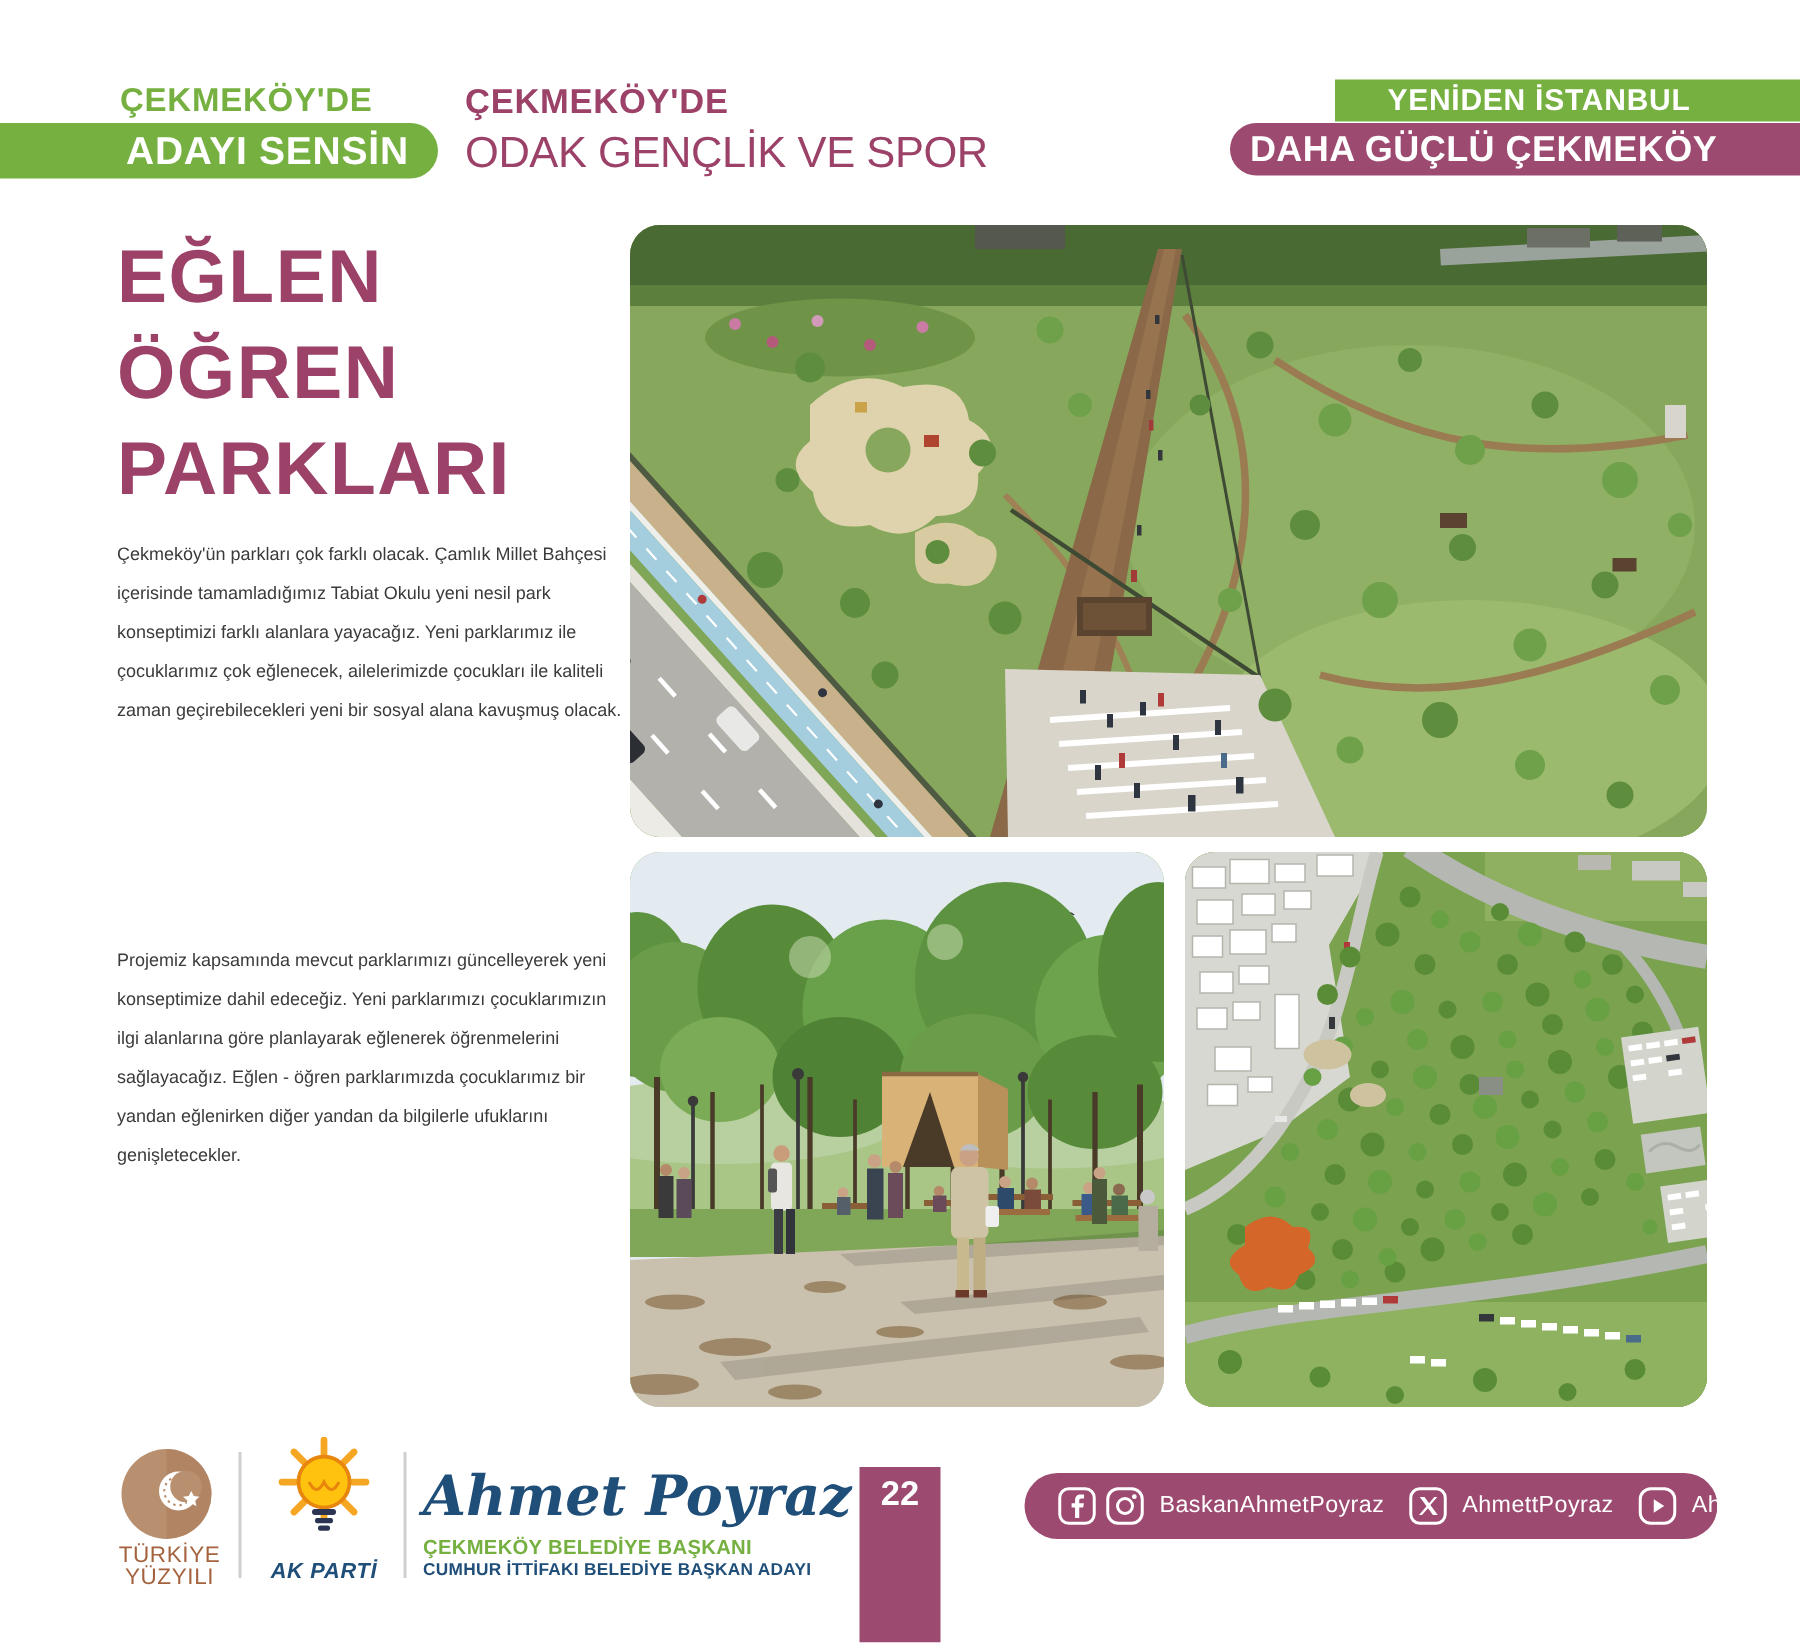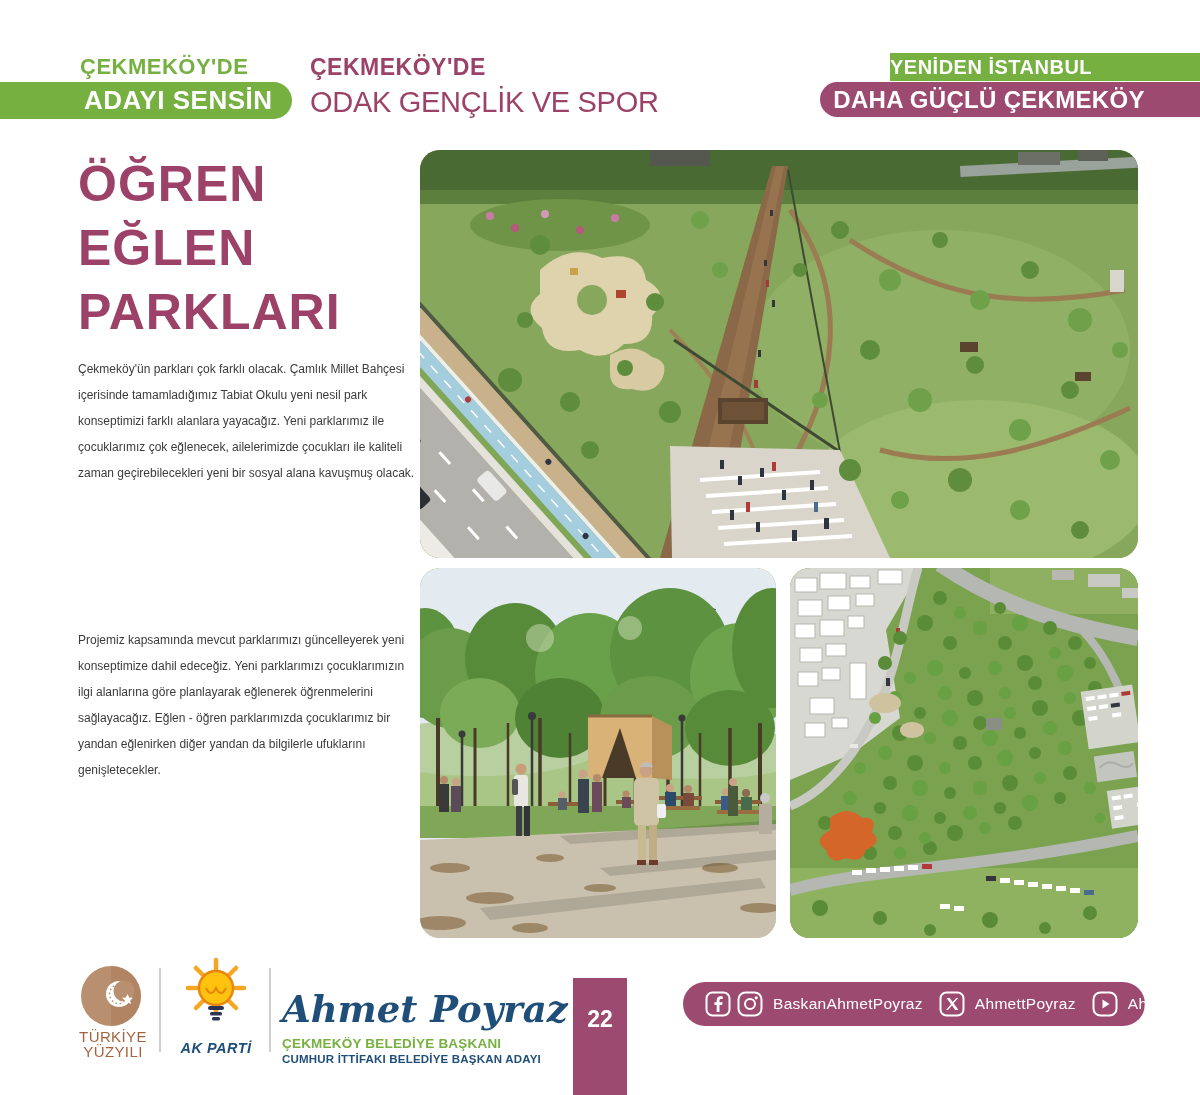--- a/index.html
+++ b/index.html
@@ -6,21 +6,21 @@
   body{width:1200px;height:1095px;background:#ffffff;font-family:"Liberation Sans",sans-serif;position:relative;overflow:hidden;}
   .abs{position:absolute;}
 
   
   .hdr-green-label{left:80px;top:54px;font-size:22px;font-weight:700;color:#76b041;letter-spacing:.5px;}
   .hdr-green-pill{left:0;top:82px;width:292px;height:37px;background:#76b041;border-radius:0 19px 19px 0;}
   .hdr-green-pill span{display:block;padding-left:84px;line-height:37px;font-size:26px;font-weight:700;color:#fff;letter-spacing:.5px;}
   .hdr-center{left:310px;top:54px;}
   .hdr-center-l1{font-size:23px;font-weight:700;color:#9c4168;letter-spacing:.5px;}
   .hdr-center-l2{margin-top:5px;font-size:29px;font-weight:400;color:#9c4168;letter-spacing:-.3px;}
-  .bar-green{left:890px;top:53px;width:310px;height:28px;background:#76b041;color:#fff;font-size:20px;font-weight:700;line-height:28px;padding-right:0;letter-spacing:.5px;}
+  .bar-green{left:890px;top:53px;width:310px;height:28px;background:#76b041;color:#fff;font-size:20px;font-weight:700;line-height:28px;text-align:center;padding-right:0;letter-spacing:.5px;}
   .bar-green span{display:block;margin-right:38px;}
   .bar-purple{left:820px;top:82px;width:380px;height:35px;background:#9d4a70;border-radius:18px 0 0 18px;color:#ffffff;font-size:24px;font-weight:700;line-height:35px;text-align:center;letter-spacing:.3px;}
   .bar-purple span{display:block;margin-right:42px;}
 
   
   .page-title{left:78px;top:152px;color:#9c4168;font-weight:700;font-size:50px;line-height:64px;letter-spacing:1px;}
   .page-title span{display:block;}
   .para{left:78px;width:338px;font-size:12px;line-height:26px;color:#3b3b3b;}
   .para1{top:356px;}
   .para2{top:627px;}
@@ -33,26 +33,26 @@
   .imgframe svg{display:block;}
 
   
   .tk-logo{left:78px;top:964px;}
   .tk-text{left:66px;top:1029px;width:94px;text-align:center;color:#a4633e;font-weight:400;font-size:15px;line-height:15px;letter-spacing:.4px;}
   .vdiv{width:2px;background:#cfcfcf;top:968px;height:84px;}
   .vdiv1{left:159px;}
   .vdiv2{left:269px;}
   .akp-logo{left:184px;top:958px;}
   .akp-text{left:168px;top:1040px;width:96px;text-align:center;color:#1f4e79;font-weight:700;font-size:14.5px;letter-spacing:.5px;font-style:italic;}
-  .candidate{left:282px;top:974px;width:210px;text-align:right;margin-top:12px;}
+  .candidate{left:282px;top:974px;width:210px;text-align:right;}
   .signature{font-family:"DejaVu Serif",serif;font-style:italic;font-weight:700;font-size:37px;color:#1f4e79;white-space:nowrap;line-height:46px;}
   .role1{margin-top:4px;color:#76b041;font-weight:700;font-size:13.5px;letter-spacing:.2px;white-space:nowrap;}
   .role2{margin-top:2px;color:#1f4e79;font-weight:700;font-size:11.5px;letter-spacing:.2px;white-space:nowrap;}
   .pagebox{left:573px;top:978px;width:54px;height:117px;background:#9d4a70;text-align:center;}
-  .pagebox div{padding-top:28px;color:#fff;font-weight:700;font-size:23px;}
+  .pagebox div{padding-top:4px;color:#fff;font-weight:700;font-size:23px;}
   .social-pill{left:683px;top:982px;width:462px;height:44px;background:#9d4a70;border-radius:22px;display:flex;align-items:center;padding:0 0 0 22px;box-sizing:border-box;color:#fff;}
   .sicon{display:inline-flex;margin-right:6px;}
   .sicon.gap{margin-left:16px;}
   .shandle{font-size:15.5px;font-weight:500;letter-spacing:.3px;margin-left:4px;white-space:nowrap;}
 </style>
 </head>
 <body>
 
 <div class="abs hdr-green-label">ÇEKMEKÖY'DE</div>
 <div class="abs hdr-green-pill">
@@ -65,22 +65,22 @@
 </div>
 
 <div class="abs bar-green">
   <span>YENİDEN İSTANBUL</span>
 </div>
 <div class="abs bar-purple">
   <span>DAHA GÜÇLÜ ÇEKMEKÖY</span>
 </div>
 
 <div class="abs page-title">
+  <span>EĞLEN</span>
   <span>ÖĞREN</span>
-  <span>EĞLEN</span>
   <span>PARKLARI</span>
 </div>
 <div class="abs para para1">Çekmeköy'ün parkları çok farklı olacak. Çamlık Millet Bahçesi içerisinde tamamladığımız Tabiat Okulu yeni nesil park konseptimizi farklı alanlara yayacağız. Yeni parklarımız ile çocuklarımız çok eğlenecek, ailelerimizde çocukları ile kaliteli zaman geçirebilecekleri yeni bir sosyal alana kavuşmuş olacak.</div>
 <div class="abs para para2">Projemiz kapsamında mevcut parklarımızı güncelleyerek yeni konseptimize dahil edeceğiz. Yeni parklarımızı çocuklarımızın ilgi alanlarına göre planlayarak eğlenerek öğrenmelerini sağlayacağız.  Eğlen - öğren parklarımızda çocuklarımız bir yandan eğlenirken diğer yandan da bilgilerle ufuklarını genişletecekler.</div>
 
 <div class="abs imgframe img-top">
 <svg width="718" height="408" viewBox="0 0 718 408" xmlns="http://www.w3.org/2000/svg">
   <rect width="718" height="408" fill="#87a85c"></rect>
   <rect width="718" height="46" fill="#4a6a33"></rect>
   <rect x="0" y="40" width="718" height="14" fill="#5d7f3e"></rect>

